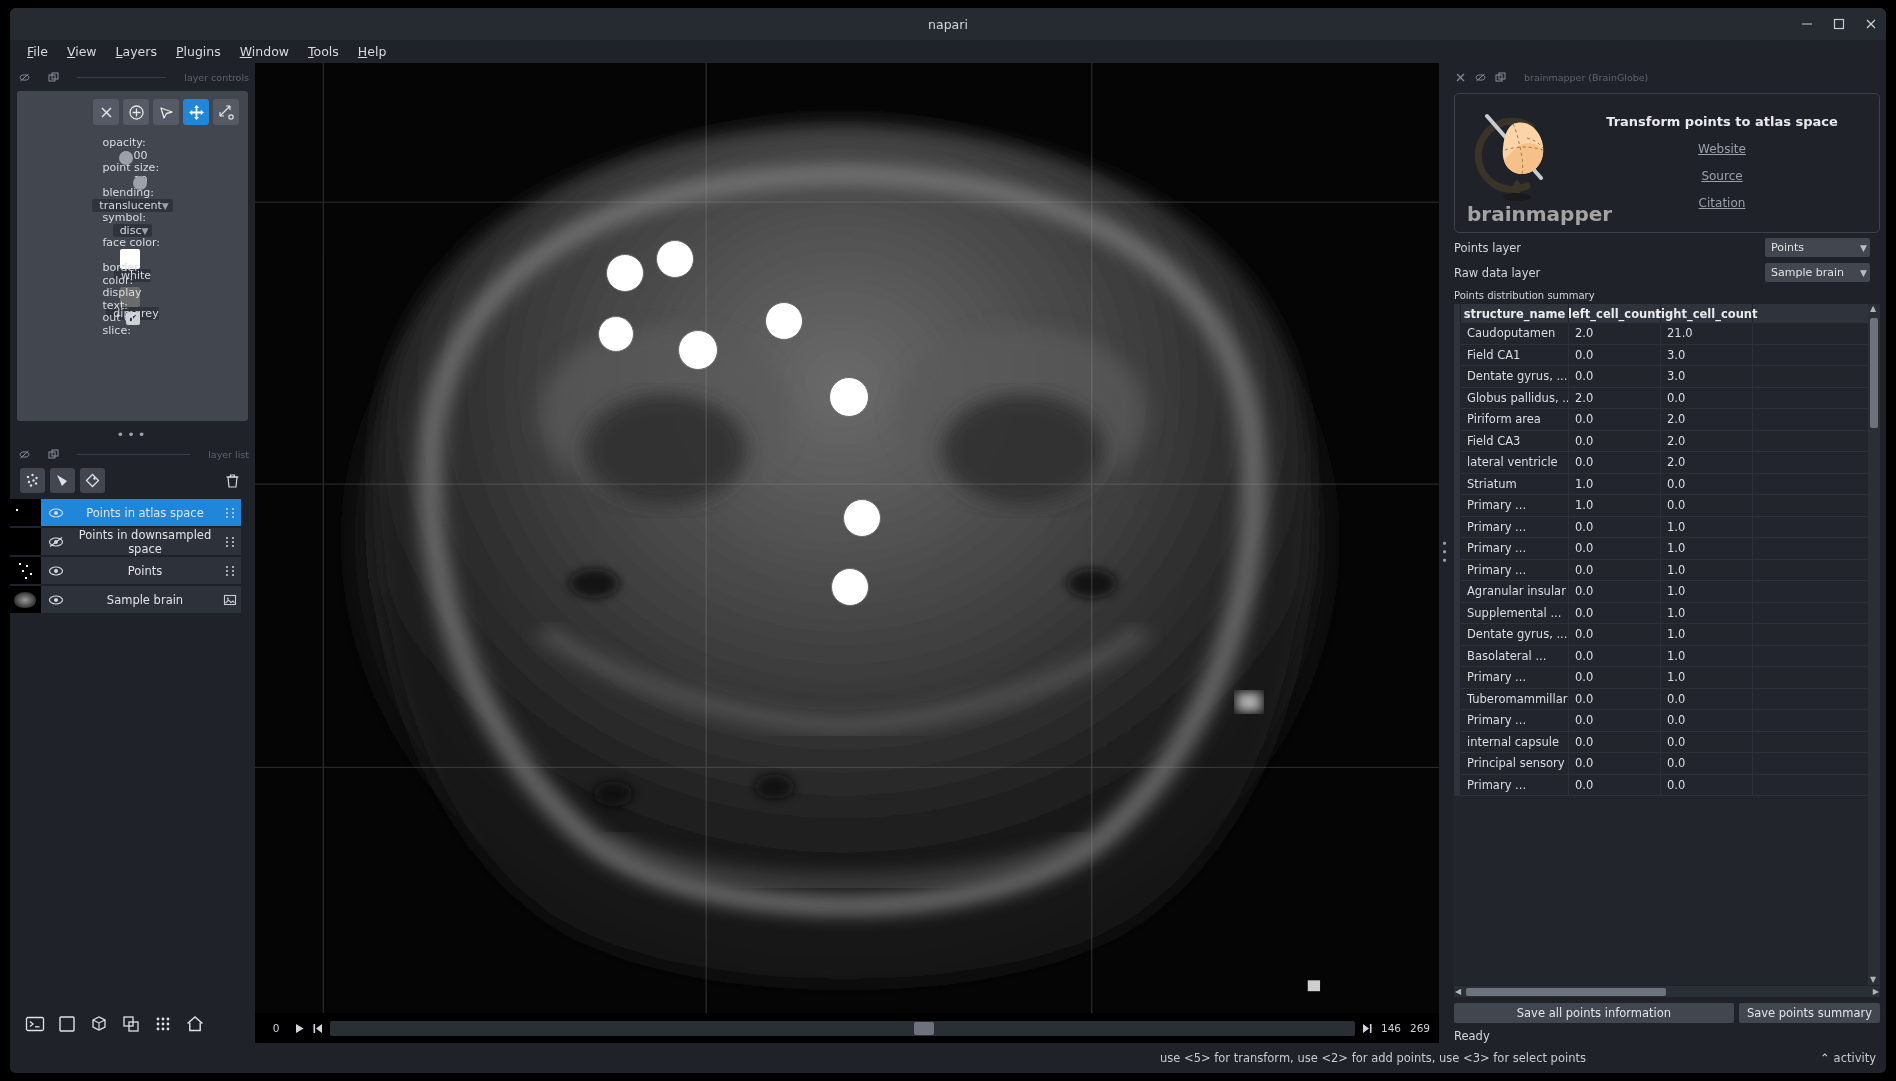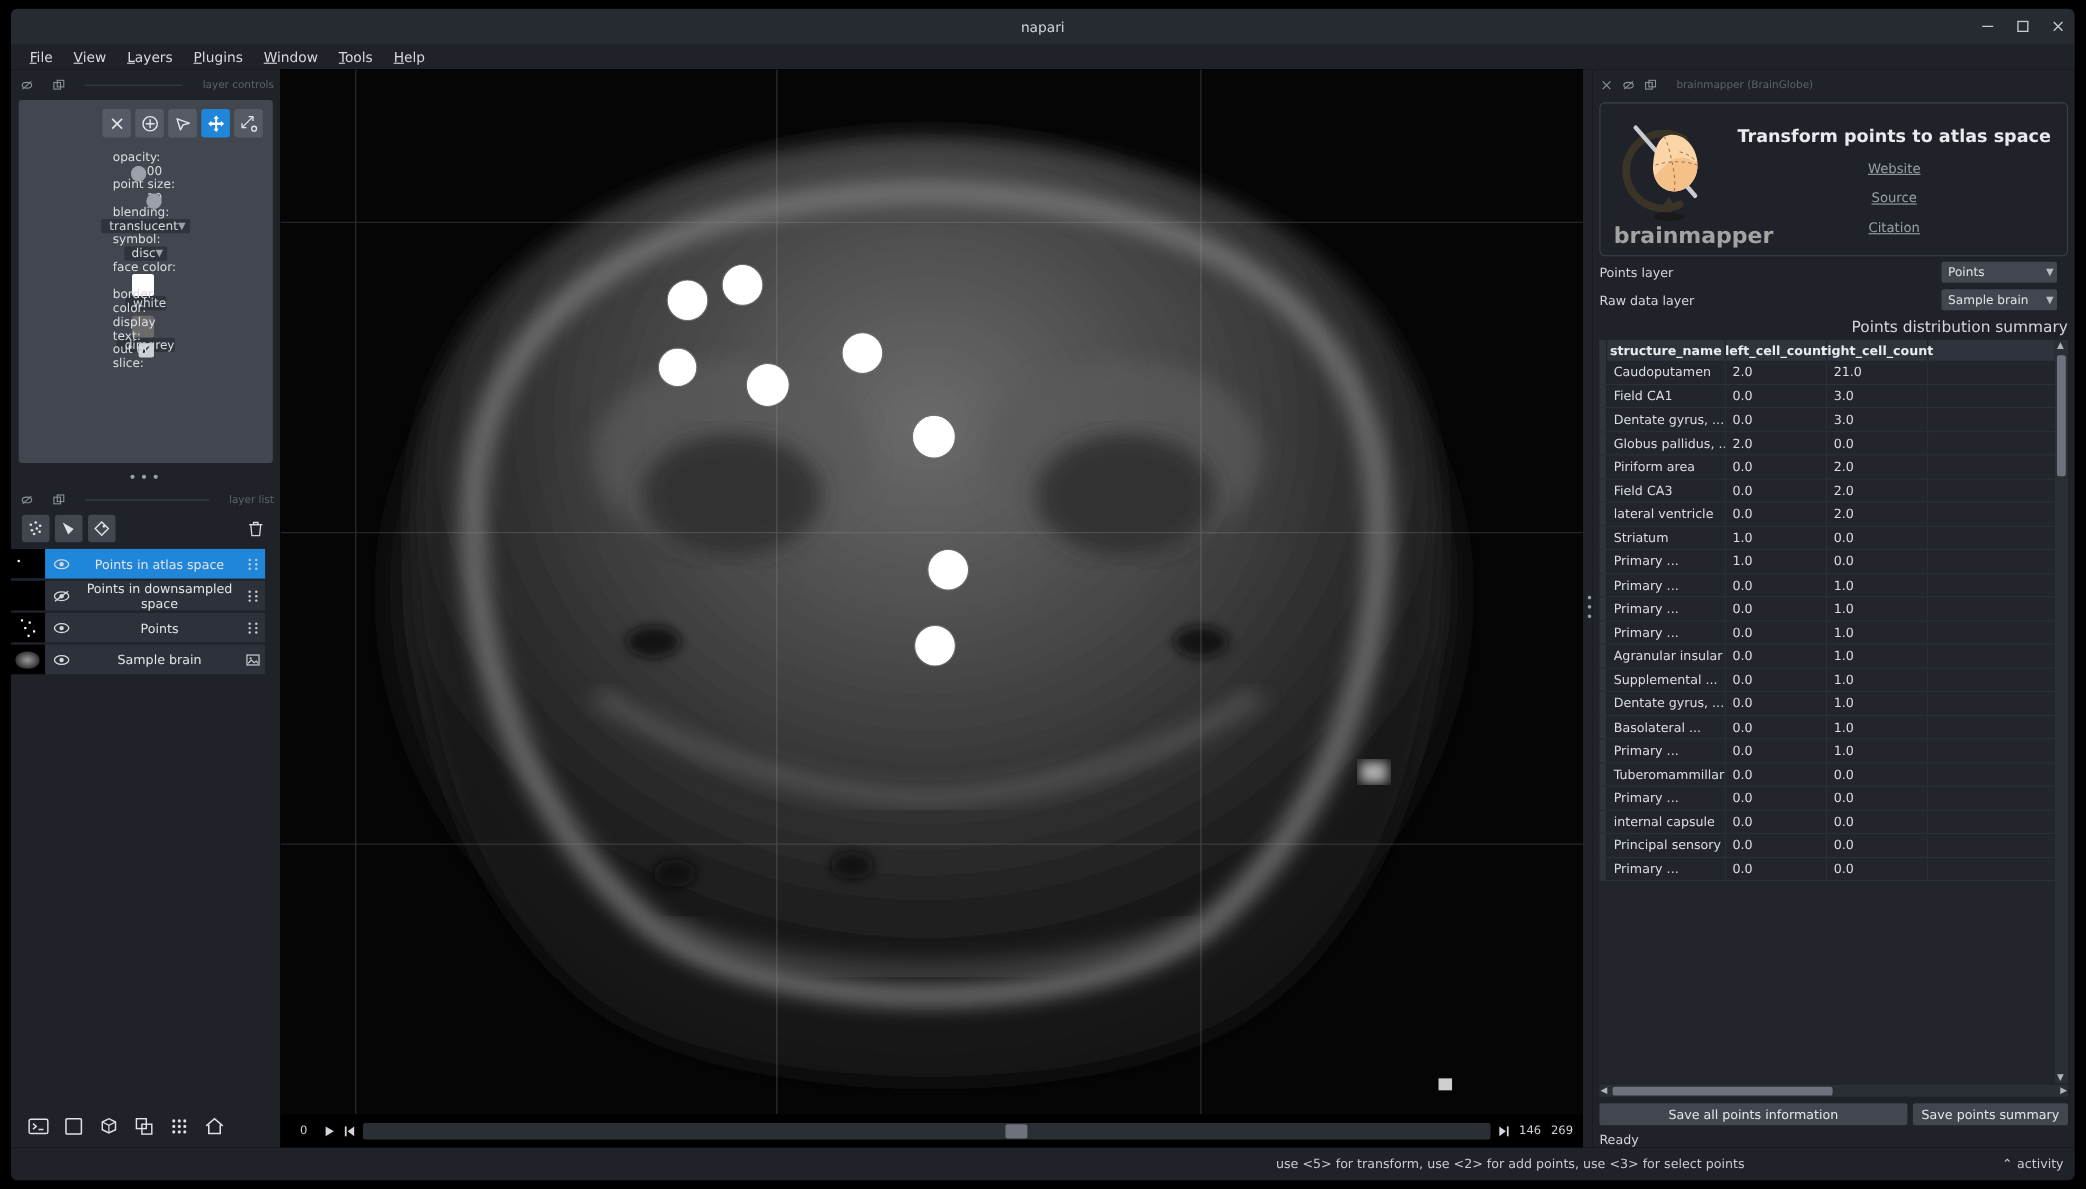--- a/index.html
+++ b/index.html
@@ -161,42 +161,42 @@
     height: 16px; display: flex; align-items: center; gap: 9px;
     padding: 0 6px 0 7px; margin-top: 6px;
   }
   .plugbox {
     margin: 8px 6px 0 6px; border: 1px solid #3c414b; border-radius: 5px;
     height: 140px; display: flex; position: relative; padding: 6px 10px;
   }
   .logo { width: 110px; flex: 0 0 110px; position: relative; }
   .pluginfo { flex: 1; display: flex; flex-direction: column;
     align-items: center; padding-top: 14px; }
-  .plugtitle { color: #e8eaee; font-size: 16px; font-weight: bold; margin-bottom: 13px; text-align: center; }
+  .plugtitle { color: #e8eaee; font-size: 13px; font-weight: bold; margin-bottom: 13px; text-align: center; }
   .pluglink { color: #9aa0a8; font-size: 12px; text-decoration: underline;
     margin-bottom: 13px; cursor: pointer; }
   .plugname {
     position: absolute; left: 12px; bottom: 6px; color: #a3a3a3;
     font-size: 20px; font-weight: bold;
   }
   .formrow { display: flex; align-items: center; height: 21px; margin: 4px 16px 0 6px; }
   .formlabel { color: #d3d6db; font-size: 11.5px; flex: 1; }
   .formcombo {
     width: 105px; height: 19px; background: #42464f; border-radius: 2px;
     display: flex; align-items: center; padding: 0 3px 0 6px;
     color: #e0e2e6; font-size: 11px; cursor: pointer;
   }
   .formcombo .arrow { margin-left: auto; color: #b8bcc3; font-size: 9px; }
   .btnrow { display: flex; gap: 5px; margin: 5px 6px 0 6px; }
   .pbtn {
     background: #42464f; border-radius: 2px; height: 20px; color: #e3e5e9;
     font-size: 11.5px; display: flex; align-items: center; justify-content: center;
     cursor: pointer; padding: 0 8px;
   }
-  .sectlabel { color: #d3d6db; font-size: 14px; margin: 7px 6px 3px 6px; text-align: right; }
+  .sectlabel { color: #d3d6db; font-size: 10px; margin: 7px 6px 3px 6px; }
   
   .tablewrap { margin: 0 6px; flex: 1; display: flex; min-height: 0; }
   .tablebox { flex: 1; display: flex; flex-direction: column; min-height: 0;
     background: #22252c; }
   .thead { display: flex; background: #2f333b; height: 19px; flex: 0 0 19px; }
   .thead .th {
     color: #e8eaee; font-size: 11.5px; font-weight: bold;
     display: flex; align-items: center; justify-content: center;
     border-right: 1px solid #1f2229;
   }

